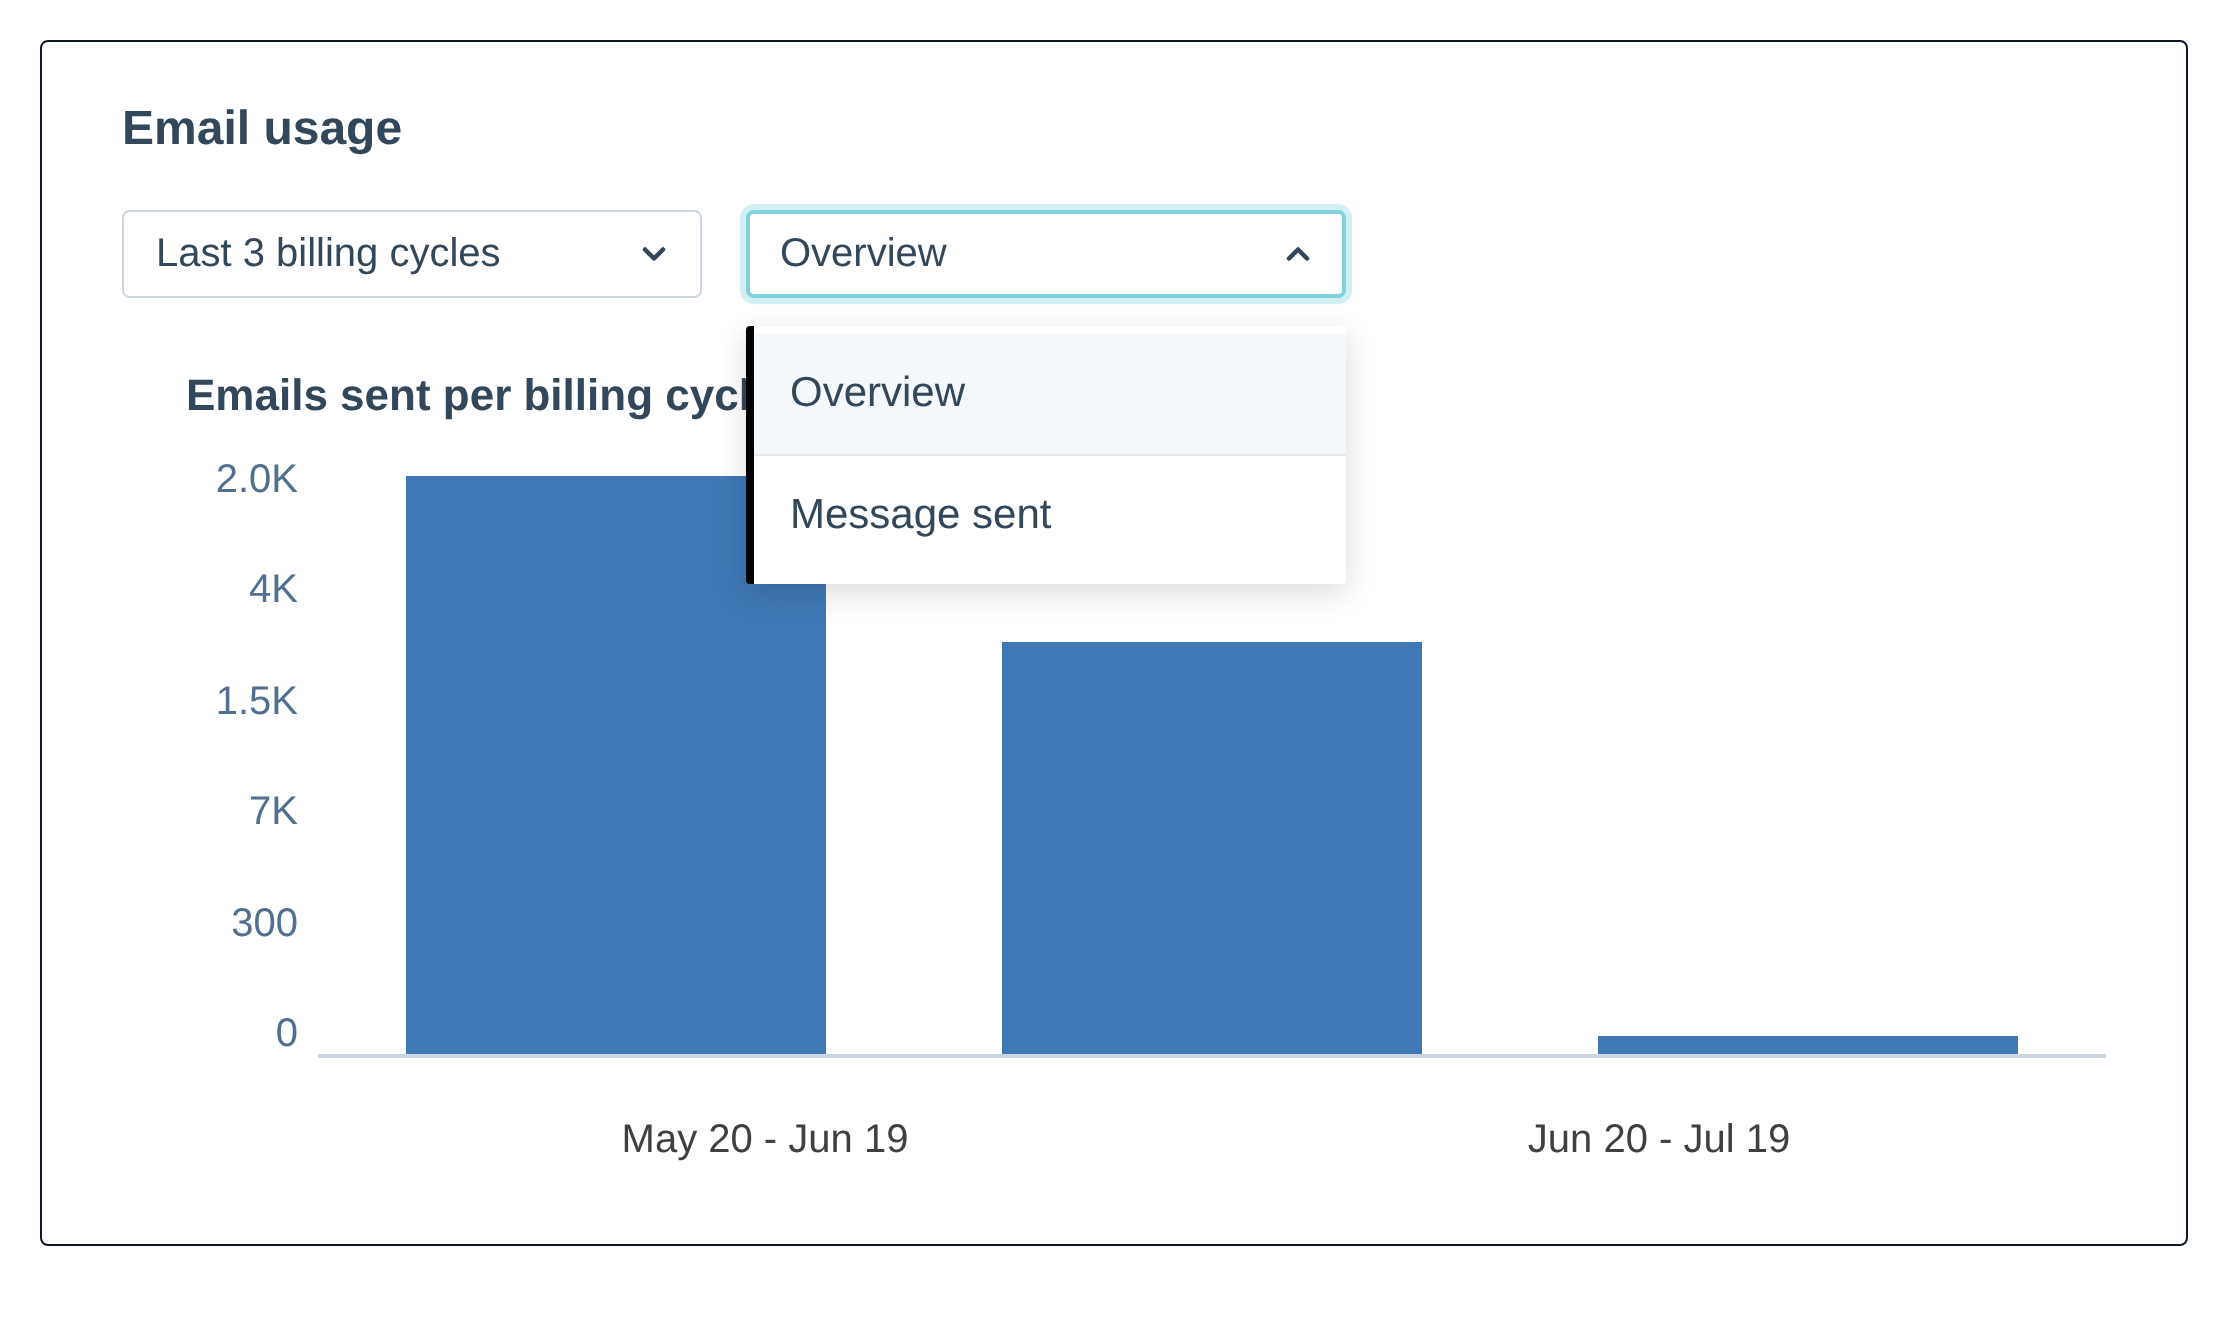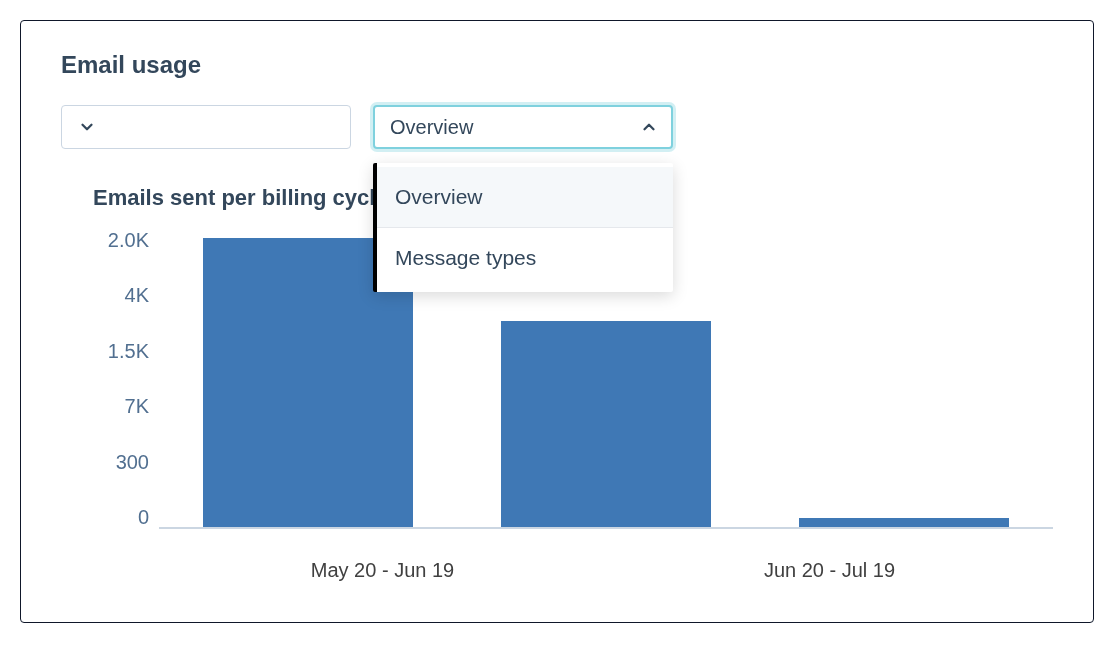--- a/index.html
+++ b/index.html
@@ -124,40 +124,41 @@
   .select-wrap { position: relative; }
 </style>
 </head>
 <body>
 
 <div class="card">
   <h2 class="card-title">Email usage</h2>
 
   <div class="controls">
     <div class="select" style="min-width:290px;">
+      <span>Last 3 billing cycles</span>
       <span class="chev">
         <svg viewBox="0 0 24 24" width="20" height="20" fill="none" stroke="#33475b" stroke-width="3" stroke-linecap="round" stroke-linejoin="round">
             <polyline points="6 9 12 15 18 9"></polyline>
           </svg>
       </span>
     </div>
 
     <div class="select-wrap">
       <div class="select open" style="min-width:300px;">
         <span>Overview</span>
         <span class="chev">
           <svg viewBox="0 0 24 24" width="20" height="20" fill="none" stroke="#33475b" stroke-width="3" stroke-linecap="round" stroke-linejoin="round">
               <polyline points="6 15 12 9 18 15"></polyline>
             </svg>
         </span>
       </div>
       <div class="dropdown">
         <div class="dropdown-item sel">Overview</div>
         <div class="dropdown-sep"></div>
-        <div class="dropdown-item">Message types</div>
+        <div class="dropdown-item">Message sent</div>
       </div>
     </div>
   </div>
 
   <h3 class="chart-title">Emails sent per billing cycle</h3>
 
   <div class="chart-wrap">
     <div class="yaxis" id="yaxis">
         <div>2.0K</div>
         <div>4K</div>

